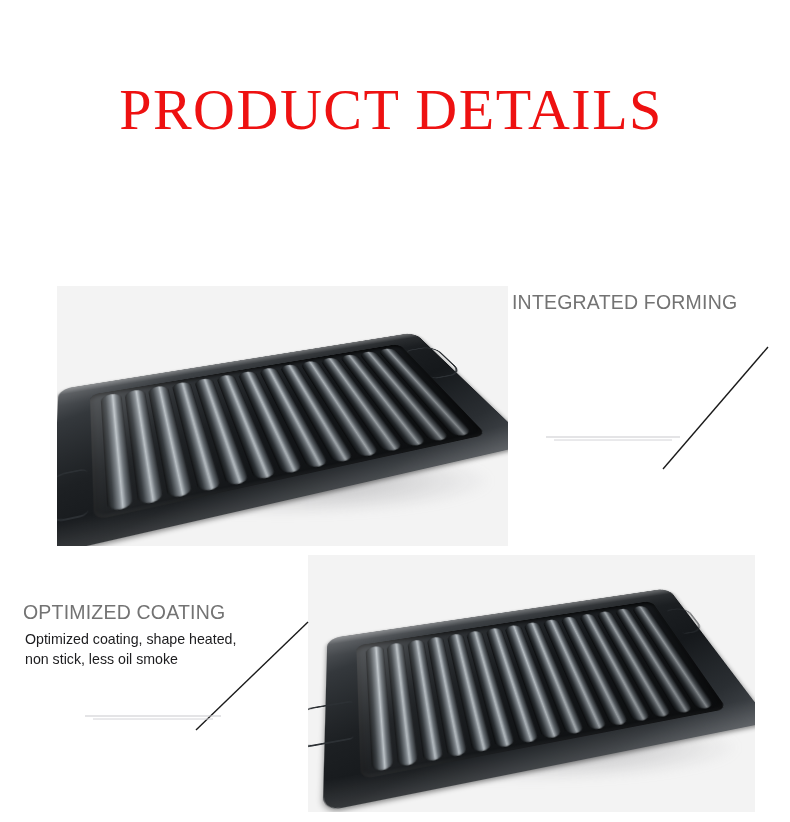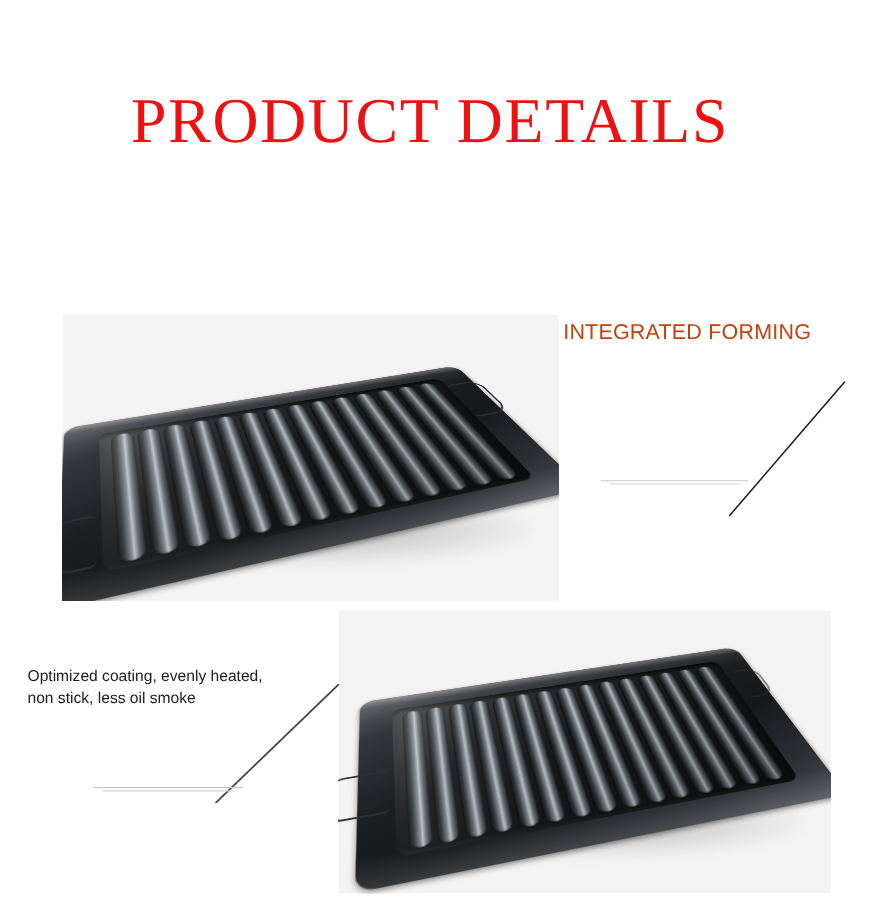--- a/index.html
+++ b/index.html
@@ -142,21 +142,21 @@
     background: transparent;
   }
 
   
   .callout { position: absolute; }
   .callout-heading {
     font-family: "Liberation Sans", sans-serif;
     font-size: 19.5px;
     line-height: 24px;
     font-weight: 400;
-    color: #c2410c;
+    color: #737373;
     letter-spacing: 0.2px;
     white-space: nowrap;
   }
   .callout-body {
     font-family: "Liberation Sans", sans-serif;
     font-size: 14.2px;
     line-height: 19.6px;
     font-weight: 400;
     color: #1c1c1e;
     margin-top: 6px;
@@ -259,21 +259,22 @@
   <div class="callout-heading">INTEGRATED FORMING</div>
 </div>
 
 <svg class="leader" id="leader-top" viewBox="0 0 250 145">
   <line x1="123" y1="139" x2="228" y2="17" stroke="#1a1a1a" stroke-width="1.4"></line>
   <line x1="6" y1="107" x2="140" y2="107" stroke="#c9c9cd" stroke-width="1"></line>
   <line x1="14" y1="110" x2="132" y2="110" stroke="#d4d4d8" stroke-width="1"></line>
 </svg>
 
 <div class="callout" id="callout-optimized-coating">
-  <div class="callout-body">Optimized coating, evenly heated,
+  <div class="callout-heading">OPTIMIZED COATING</div>
+  <div class="callout-body">Optimized coating, shape heated,
  non stick, less oil smoke</div>
 </div>
 
 <svg class="leader" id="leader-bottom" viewBox="0 0 240 115">
   <line x1="121" y1="110" x2="233" y2="2" stroke="#1a1a1a" stroke-width="1.4"></line>
   <line x1="10" y1="96" x2="146" y2="96" stroke="#c9c9cd" stroke-width="1"></line>
   <line x1="18" y1="99" x2="138" y2="99" stroke="#d4d4d8" stroke-width="1"></line>
 </svg>
 
 </body></html>

